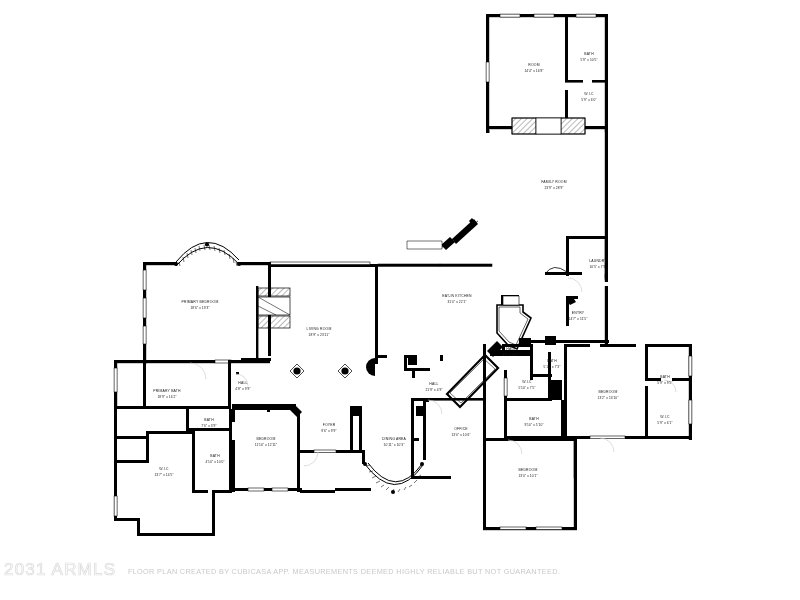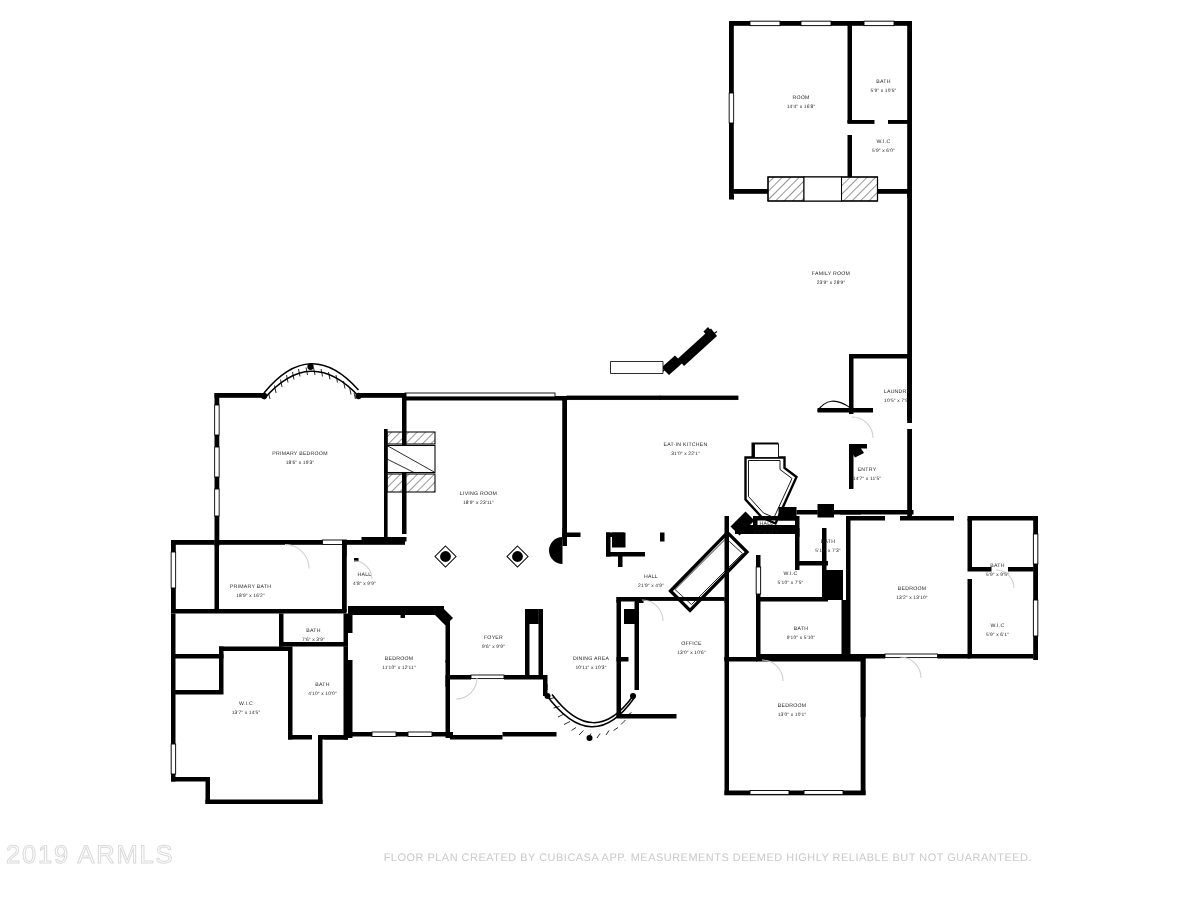--- a/index.html
+++ b/index.html
@@ -27,21 +27,21 @@
     text-anchor:middle;font-weight:400;
   }
   .rm-dim{
     font-family:"Liberation Sans","DejaVu Sans",sans-serif;
     font-size:3.25px;letter-spacing:0.1px;fill:#1b1b1b;
     text-anchor:middle;font-weight:400;
   }
 
   #caption{
     position:absolute;left:0;top:567px;width:688px;
-    text-align:right;
+    text-align:center;
     font-family:"Liberation Sans","DejaVu Sans",sans-serif;
     font-size:7.3px;letter-spacing:0.34px;color:#c9c9c9;
     white-space:nowrap;
   }
   #watermark{
     position:absolute;left:4px;top:560px;
     font-family:"Liberation Sans","DejaVu Sans",sans-serif;
     font-size:17px;letter-spacing:1.2px;
     color:#ffffff;
     -webkit-text-stroke:0.7px #dadada;
@@ -483,14 +483,14 @@
     </g>
     <g>
       <text class="rm-name" x="528" y="471">BEDROOM</text>
       <text class="rm-dim" x="528" y="477">13'0" x 10'1"</text>
     </g>
   </g>
 
 </svg>
 </div>
 
-<div id="watermark">2019 ARMLS</div>
+<div id="watermark">2031 ARMLS</div>
 <div id="caption">FLOOR PLAN CREATED BY CUBICASA APP. MEASUREMENTS DEEMED HIGHLY RELIABLE BUT NOT GUARANTEED.</div>
 
 </body></html>

